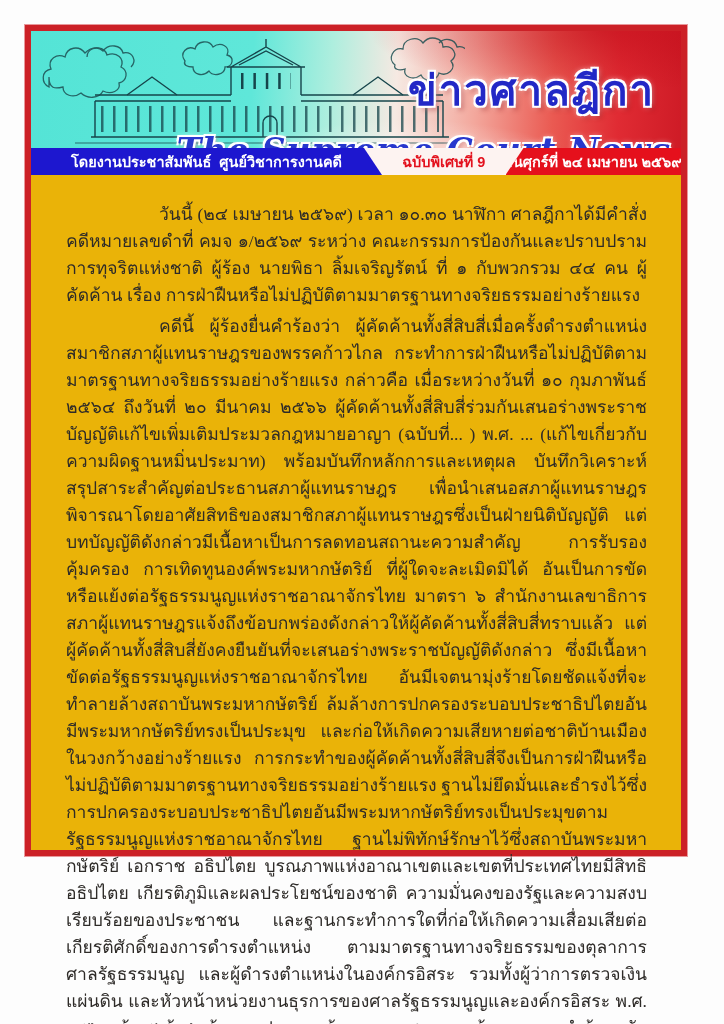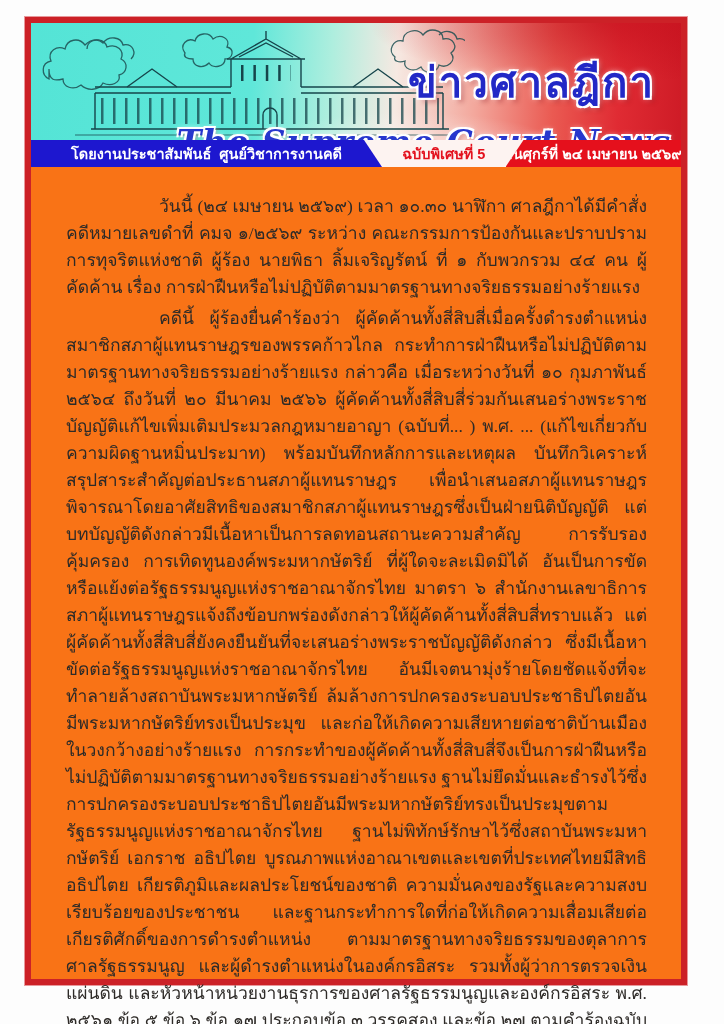--- a/index.html
+++ b/index.html
@@ -1,19 +1,19 @@
 <!DOCTYPE html>
 <html><head>
 <meta charset="utf-8">
 <style>
   html,body{margin:0;padding:0;background:#ffffff;}
   .page{position:relative;width:724px;height:1024px;background:#fdfdfd;overflow:hidden;
         font-family:"Liberation Serif","DejaVu Serif",serif;}
-  .frame{position:absolute;left:25px;top:17px;width:662px;height:968px;box-sizing:border-box;
-         border:6px solid #cc2127;outline:1px solid #e8989b;background:#f97316;}
+  .frame{position:absolute;left:25px;top:25px;width:662px;height:831px;box-sizing:border-box;
+         border:6px solid #cc2127;outline:1px solid #e8989b;background:#eab308;}
   
   .header{position:absolute;left:0;top:0;right:0;height:144px;overflow:hidden;
           background:linear-gradient(93deg,#54e4d6 0%,#5fe7d9 34%,#aeeede 46%,#f6e9e2 56%,
                      #f3a89d 68%,#ea5a52 80%,#e02b33 90%,#ce1b26 100%);}
   .header::after{content:"";position:absolute;inset:0;
           background:radial-gradient(ellipse 60% 70% at 88% 0%,rgba(190,8,22,.55),rgba(190,8,22,0) 60%),
                      radial-gradient(ellipse 40% 55% at 58% 100%,rgba(255,255,255,.65),rgba(255,255,255,0) 70%);
           pointer-events:none;}
   .sketch{position:absolute;left:4px;top:4px;width:430px;height:132px;z-index:1;}
   .titles{position:absolute;right:0;top:0;z-index:2;text-align:right;}
@@ -75,21 +75,21 @@
       <div class="titles">
         <div class="title-th">ข่าวศาลฎีกา</div>
         <div class="title-en">The Supreme Court News</div>
       </div>
 
       <div class="hbar">
         <div class="seg seg-blue">
           <span>โดยงานประชาสัมพันธ์  ศูนย์วิชาการงานคดี</span>
         </div>
         <div class="seg seg-mid">
-          <span>ฉบับพิเศษที่ 5</span>
+          <span>ฉบับพิเศษที่ 9</span>
         </div>
         <div class="seg seg-red">
           <span>วันศุกร์ที่ ๒๔ เมษายน ๒๕๖๙</span>
         </div>
       </div>
     </div>
 
     <div class="content">
       <p>วันนี้ (๒๔ เมษายน ๒๕๖๙) เวลา ๑๐.๓๐ นาฬิกา ศาลฎีกาได้มีคำสั่งคดีหมายเลขดำที่ คมจ ๑/๒๕๖๙ ระหว่าง คณะกรรมการป้องกันและปราบปรามการทุจริตแห่งชาติ ผู้ร้อง นายพิธา  ลิ้มเจริญรัตน์ ที่ ๑ กับพวกรวม ๔๔ คน ผู้คัดค้าน เรื่อง การฝ่าฝืนหรือไม่ปฏิบัติตามมาตรฐานทางจริยธรรมอย่างร้ายแรง</p>
       <p>คดีนี้ ผู้ร้องยื่นคำร้องว่า ผู้คัดค้านทั้งสี่สิบสี่เมื่อครั้งดำรงตำแหน่งสมาชิกสภาผู้แทนราษฎรของพรรคก้าวไกล กระทำการฝ่าฝืนหรือไม่ปฏิบัติตามมาตรฐานทางจริยธรรมอย่างร้ายแรง  กล่าวคือ เมื่อระหว่างวันที่ ๑๐ กุมภาพันธ์ ๒๕๖๔ ถึงวันที่ ๒๐ มีนาคม ๒๕๖๖ ผู้คัดค้านทั้งสี่สิบสี่ร่วมกันเสนอร่างพระราชบัญญัติแก้ไขเพิ่มเติมประมวลกฎหมายอาญา (ฉบับที่... ) พ.ศ. ... (แก้ไขเกี่ยวกับความผิดฐานหมิ่นประมาท) พร้อมบันทึกหลักการและเหตุผล บันทึกวิเคราะห์สรุปสาระสำคัญต่อประธานสภาผู้แทนราษฎร เพื่อนำเสนอสภาผู้แทนราษฎรพิจารณาโดยอาศัยสิทธิของสมาชิกสภาผู้แทนราษฎรซึ่งเป็นฝ่ายนิติบัญญัติ แต่บทบัญญัติดังกล่าวมีเนื้อหาเป็นการลดทอนสถานะความสำคัญ การรับรองคุ้มครอง การเทิดทูนองค์พระมหากษัตริย์ ที่ผู้ใดจะละเมิดมิได้ อันเป็นการขัดหรือแย้งต่อรัฐธรรมนูญแห่งราชอาณาจักรไทย มาตรา ๖ สำนักงานเลขาธิการสภาผู้แทนราษฎรแจ้งถึงข้อบกพร่องดังกล่าวให้ผู้คัดค้านทั้งสี่สิบสี่ทราบแล้ว แต่ผู้คัดค้านทั้งสี่สิบสี่ยังคงยืนยันที่จะเสนอร่างพระราชบัญญัติดังกล่าว ซึ่งมีเนื้อหาขัดต่อรัฐธรรมนูญแห่งราชอาณาจักรไทย อันมีเจตนามุ่งร้ายโดยชัดแจ้งที่จะทำลายล้างสถาบันพระมหากษัตริย์ ล้มล้างการปกครองระบอบประชาธิปไตยอันมีพระมหากษัตริย์ทรงเป็นประมุข และก่อให้เกิดความเสียหายต่อชาติบ้านเมืองในวงกว้างอย่างร้ายแรง การกระทำของผู้คัดค้านทั้งสี่สิบสี่จึงเป็นการฝ่าฝืนหรือไม่ปฏิบัติตามมาตรฐานทางจริยธรรมอย่างร้ายแรง ฐานไม่ยึดมั่นและธำรงไว้ซึ่งการปกครองระบอบประชาธิปไตยอันมีพระมหากษัตริย์ทรงเป็นประมุขตามรัฐธรรมนูญแห่งราชอาณาจักรไทย ฐานไม่พิทักษ์รักษาไว้ซึ่งสถาบันพระมหากษัตริย์ เอกราช อธิปไตย บูรณภาพแห่งอาณาเขตและเขตที่ประเทศไทยมีสิทธิอธิปไตย เกียรติภูมิและผลประโยชน์ของชาติ ความมั่นคงของรัฐและความสงบเรียบร้อยของประชาชน และฐานกระทำการใดที่ก่อให้เกิดความเสื่อมเสียต่อเกียรติศักดิ์ของการดำรงตำแหน่ง ตามมาตรฐานทางจริยธรรมของตุลาการศาลรัฐธรรมนูญ และผู้ดำรงตำแหน่งในองค์กรอิสระ รวมทั้งผู้ว่าการตรวจเงินแผ่นดิน และหัวหน้าหน่วยงานธุรการของศาลรัฐธรรมนูญและองค์กรอิสระ พ.ศ. ๒๕๖๑ ข้อ ๕ ข้อ ๖ ข้อ ๑๗ ประกอบข้อ ๓ วรรคสอง และข้อ ๒๗ ตามคำร้องฉบับลงวันที่ ๙ เมษายน ๒๕๖๙ นั้น</p>

